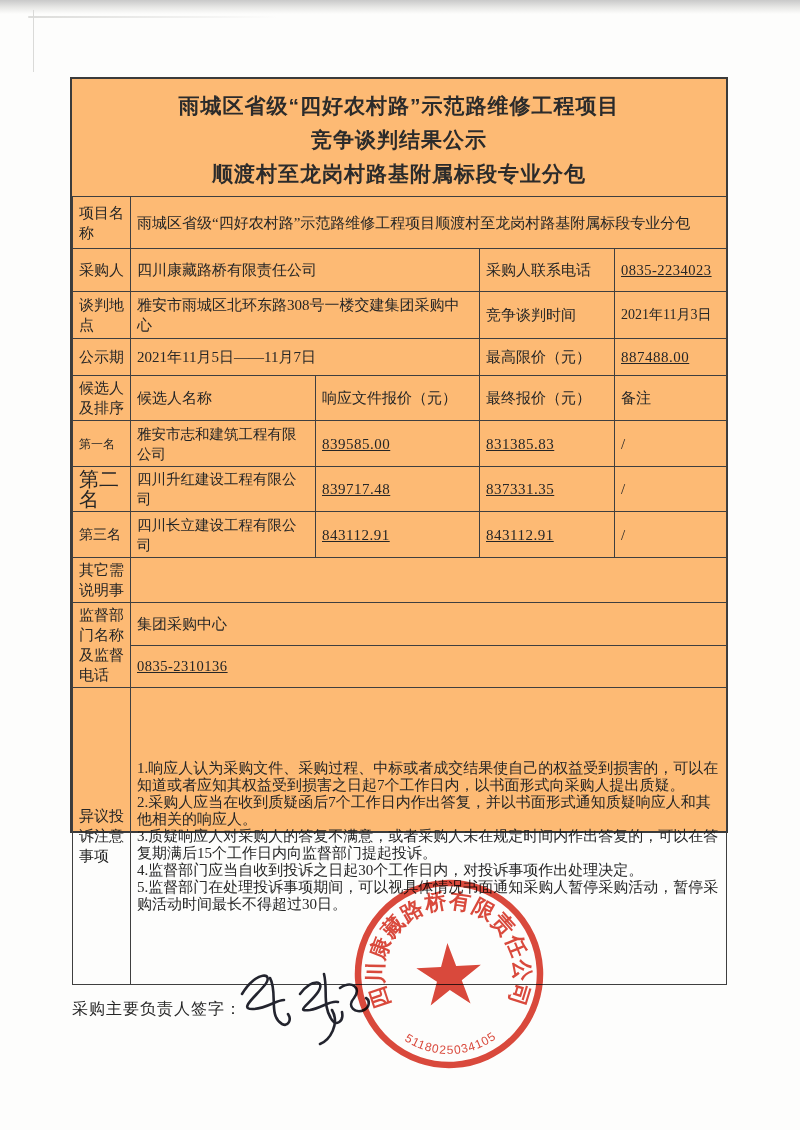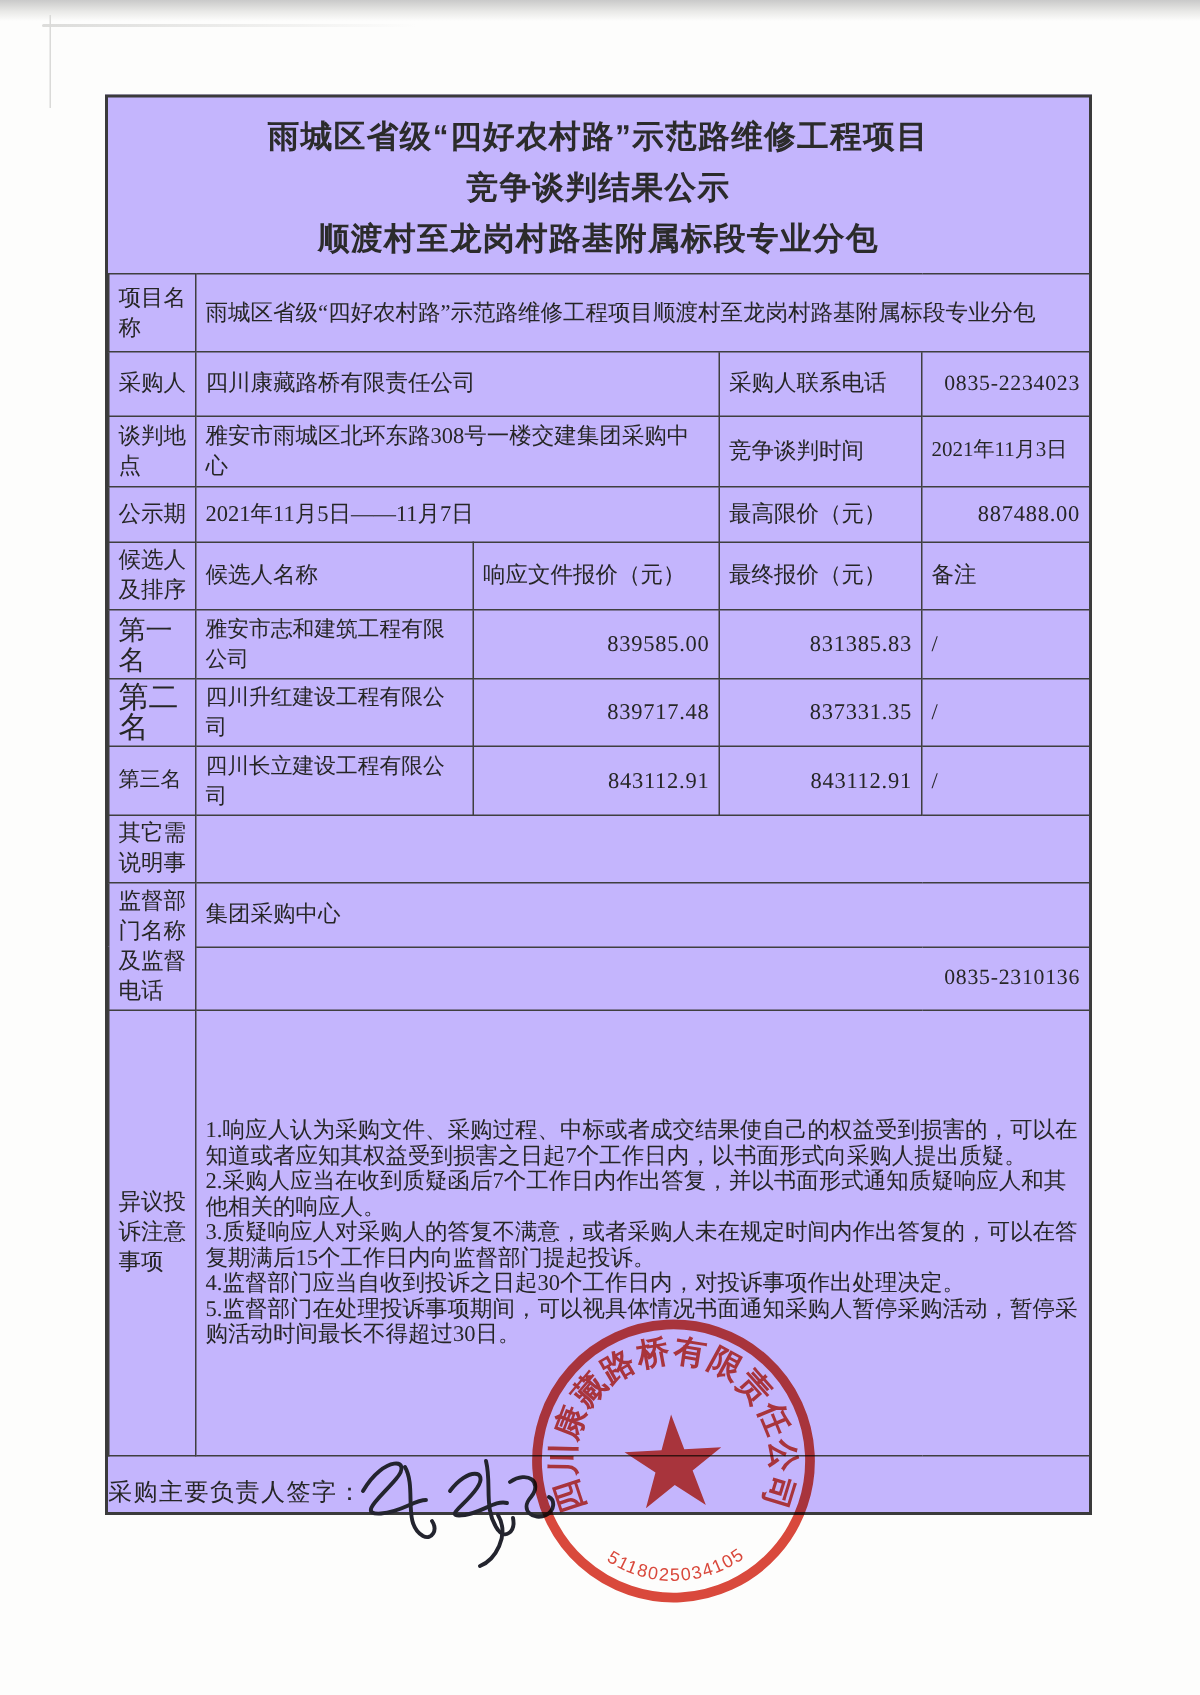--- a/index.html
+++ b/index.html
@@ -10,39 +10,39 @@
     color:#222;
   }
   
   .scan-top{position:absolute;left:0;top:0;width:800px;height:14px;
     background:linear-gradient(180deg,#c9c9c9 0%,#e9e9e7 55%,rgba(253,253,252,0) 100%);}
   .scan-fold{position:absolute;left:28px;top:16px;width:250px;height:2px;
     background:linear-gradient(90deg,#dcdcda,rgba(253,253,252,0));border-radius:2px;}
   .scan-edge{position:absolute;left:33px;top:10px;width:1px;height:62px;background:#dadad8;}
 
   .doc{
-    position:absolute;left:70px;top:63px;width:658px;height:947px;
-    border:2px solid #3b3b3b;background:#c4b5fd;box-sizing:border-box;
+    position:absolute;left:70px;top:77px;width:658px;height:756px;
+    border:2px solid #3b3b3b;background:#fdba74;box-sizing:border-box;
   }
   .title-block{
     height:117px;display:flex;flex-direction:column;justify-content:center;
     align-items:center;text-align:center;
     font-family:"Liberation Sans","DejaVu Sans",sans-serif;
     font-weight:bold;font-size:21px;line-height:34px;color:#2b2b2b;
     letter-spacing:1px;padding-top:4px;box-sizing:border-box;
   }
   table.grid{border-collapse:collapse;table-layout:fixed;width:654px;margin:0;}
   table.grid td{
     border:1.5px solid #3f3f3f;font-size:15px;color:#262626;
     padding:2px 6px;vertical-align:middle;line-height:20px;
     overflow:hidden;box-sizing:border-box;
   }
   td.lab{padding:2px 4px;line-height:19px;margin-top:48px;}
   .c{text-align:left;}
-  .num{font-size:13.5px;letter-spacing:0.5px;text-align:right;}
+  .num{font-size:13.5px;letter-spacing:0.5px;text-align:left;text-decoration:underline;}
   .obj-items div{line-height:17px;text-align:left;}
   .sig-row{
     height:48px;display:flex;align-items:center;
     font-size:16px;padding-left:0;letter-spacing:1px;color:#262626;
   }
   .sign-svg{position:absolute;left:228px;top:960px;width:160px;height:92px;z-index:3;}
   .seal{
     position:absolute;left:349px;top:874px;width:200px;height:200px;z-index:4;
     mix-blend-mode:multiply;opacity:0.92;transform:rotate(-3deg);
   }
@@ -100,21 +100,21 @@
 
     <tr style="height:45px">
       <td class="lab">候选人及排序</td>
       <td class="c">候选人名称</td>
       <td class="c">响应文件报价（元）</td>
       <td class="c">最终报价（元）</td>
       <td class="c">备注</td>
     </tr>
 
     <tr style="height:46px">
-      <td class="c" style="font-size:18px">第一名</td>
+      <td class="c" style="font-size:12px">第一名</td>
       <td style="font-size:14.5px">雅安市志和建筑工程有限公司</td>
       <td class="num">839585.00</td>
       <td class="num">831385.83</td>
       <td class="c">/</td>
     </tr>
 
     <tr style="height:41px">
       <td class="c" style="font-size:20px">第二名</td>
       <td style="font-size:14.5px">四川升红建设工程有限公司</td>
       <td class="num">839717.48</td>

